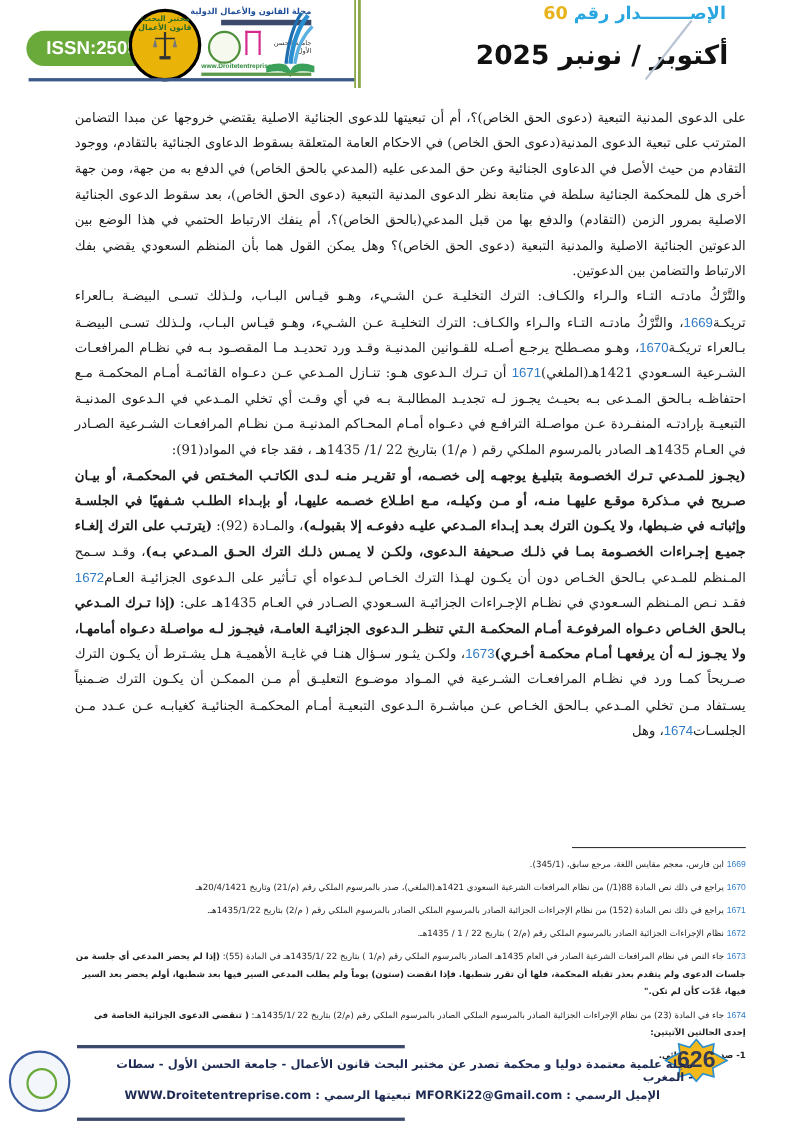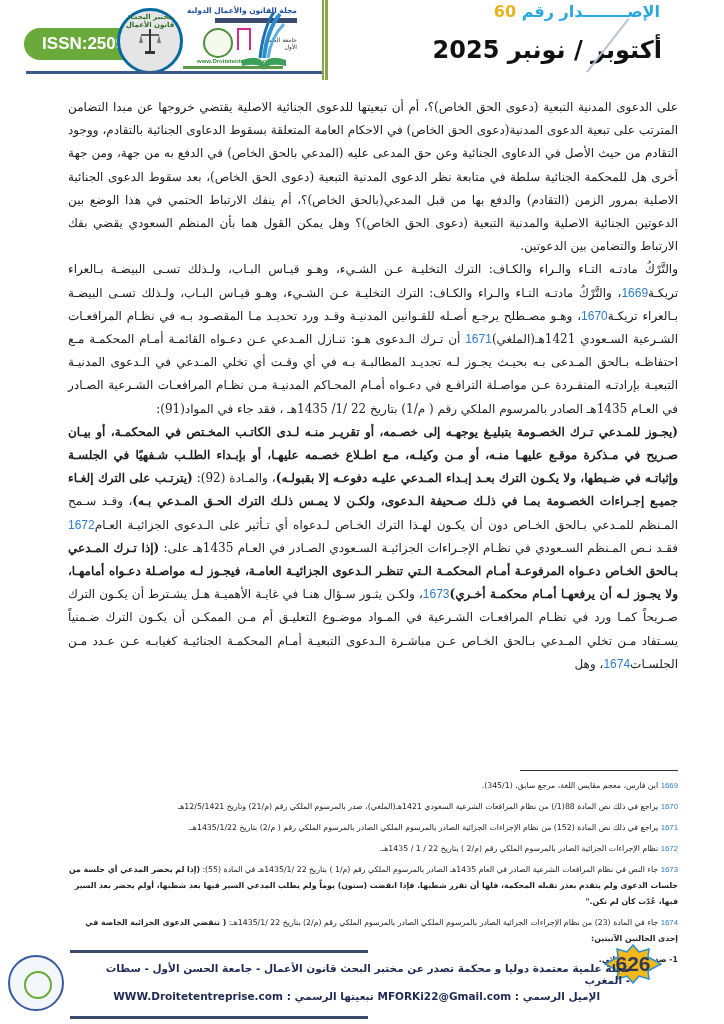--- a/index.html
+++ b/index.html
@@ -4,26 +4,26 @@
 <style>
   * { box-sizing: border-box; margin: 0; padding: 0; }
   html, body { width: 724px; height: 1024px; background: #ffffff; overflow: hidden; }
   body { position: relative; font-family: "DejaVu Sans", sans-serif; color: #1a1a1a; }
 
   
   .header { position: absolute; left: 0; top: 0; width: 724px; height: 80px; }
   .issn { position: absolute; left: 24px; top: 28px; width: 125px; height: 32px; border-radius: 16px;
           background: #6aaa3a; color: #fff; font-family: "Liberation Sans", sans-serif; font-size: 17px;
           font-weight: bold; text-align: center; line-height: 32px; }
-  .seal { position: absolute; border-radius: 50%; border: 3px solid #0369a1; background: #e5e5e5; }
+  .seal { position: absolute; border-radius: 50%; border: 3px solid #000000; background: #eab308; }
   .seal-lab { left: 117px; top: 8px; width: 66px; height: 66px; }
   .seal-lab .scale { position: absolute; left: 18px; top: 16px; width: 24px; height: 28px; }
   .seal-lab .txt { position: absolute; left: 0; top: 2px; width: 60px; text-align: center; font-size: 7px;
                    color: #2e6b25; font-weight: bold; }
-  .journal-logo { position: absolute; left: 197px; top: 6px; width: 100px; height: 62px; text-decoration: underline; }
+  .journal-logo { position: absolute; left: 183px; top: 6px; width: 100px; height: 62px; text-decoration: underline; }
   .journal-logo .jtitle { position: absolute; right: 0; top: 0; width: 100px; font-size: 7.5px; color: #1f4e9a;
                           font-weight: bold; text-align: right; white-space: nowrap; direction: rtl; }
   .journal-logo .jband { position: absolute; right: 0; top: 12px; width: 82px; height: 5px; background: #3b4a6a; }
   .journal-logo .mini-seal { position: absolute; left: 6px; top: 22px; width: 30px; height: 30px; border-radius: 50%;
                               border: 2px solid #4e8f3a; background:#f5f9ee; }
   .journal-logo .uni { position: absolute; left: 40px; top: 22px; width: 14px; height: 22px; border: 2px solid #d62b8c;
                        border-bottom: none; }
   .journal-logo .uni-txt { position: absolute; left: 56px; top: 30px; font-size: 6px; color: #333; direction: rtl; }
   .journal-logo .url { position: absolute; left: 0; top: 52px; font-size: 6px; color: #2e8b3a; font-weight: bold;
                        font-family: "Liberation Sans", sans-serif; }
@@ -127,21 +127,21 @@
 </div>
 
 <div class="fn-rule"></div>
 <div class="footnotes">
   <div class="fn">
     <span class="ref">1669</span>
     <span>ابن فارس، معجم مقايس اللغة، مرجع سابق، (345/1).</span>
   </div>
   <div class="fn">
     <span class="ref">1670</span>
-    <span>يراجع في ذلك نص المادة 88(1/) من نظام المرافعات الشرعية السعودي 1421هـ(الملغي)، صدر بالمرسوم الملكي رقم (م/21) وتاريخ 12/5/1421هـ</span>
+    <span>يراجع في ذلك نص المادة 88(1/) من نظام المرافعات الشرعية السعودي 1421هـ(الملغي)، صدر بالمرسوم الملكي رقم (م/21) وتاريخ 20/4/1421هـ</span>
   </div>
   <div class="fn">
     <span class="ref">1671</span>
     <span>يراجع في ذلك نص المادة (152) من نظام الإجراءات الجزائية الصادر بالمرسوم الملكي الصادر بالمرسوم الملكي رقم ( م/2) بتاريخ 1435/1/22هـ.</span>
   </div>
   <div class="fn">
     <span class="ref">1672</span>
     <span>نظام الإجراءات الجزائية الصادر بالمرسوم الملكي رقم (م/2 ) بتاريخ 22 / 1 / 1435هـ.</span>
   </div>
   <div class="fn">

